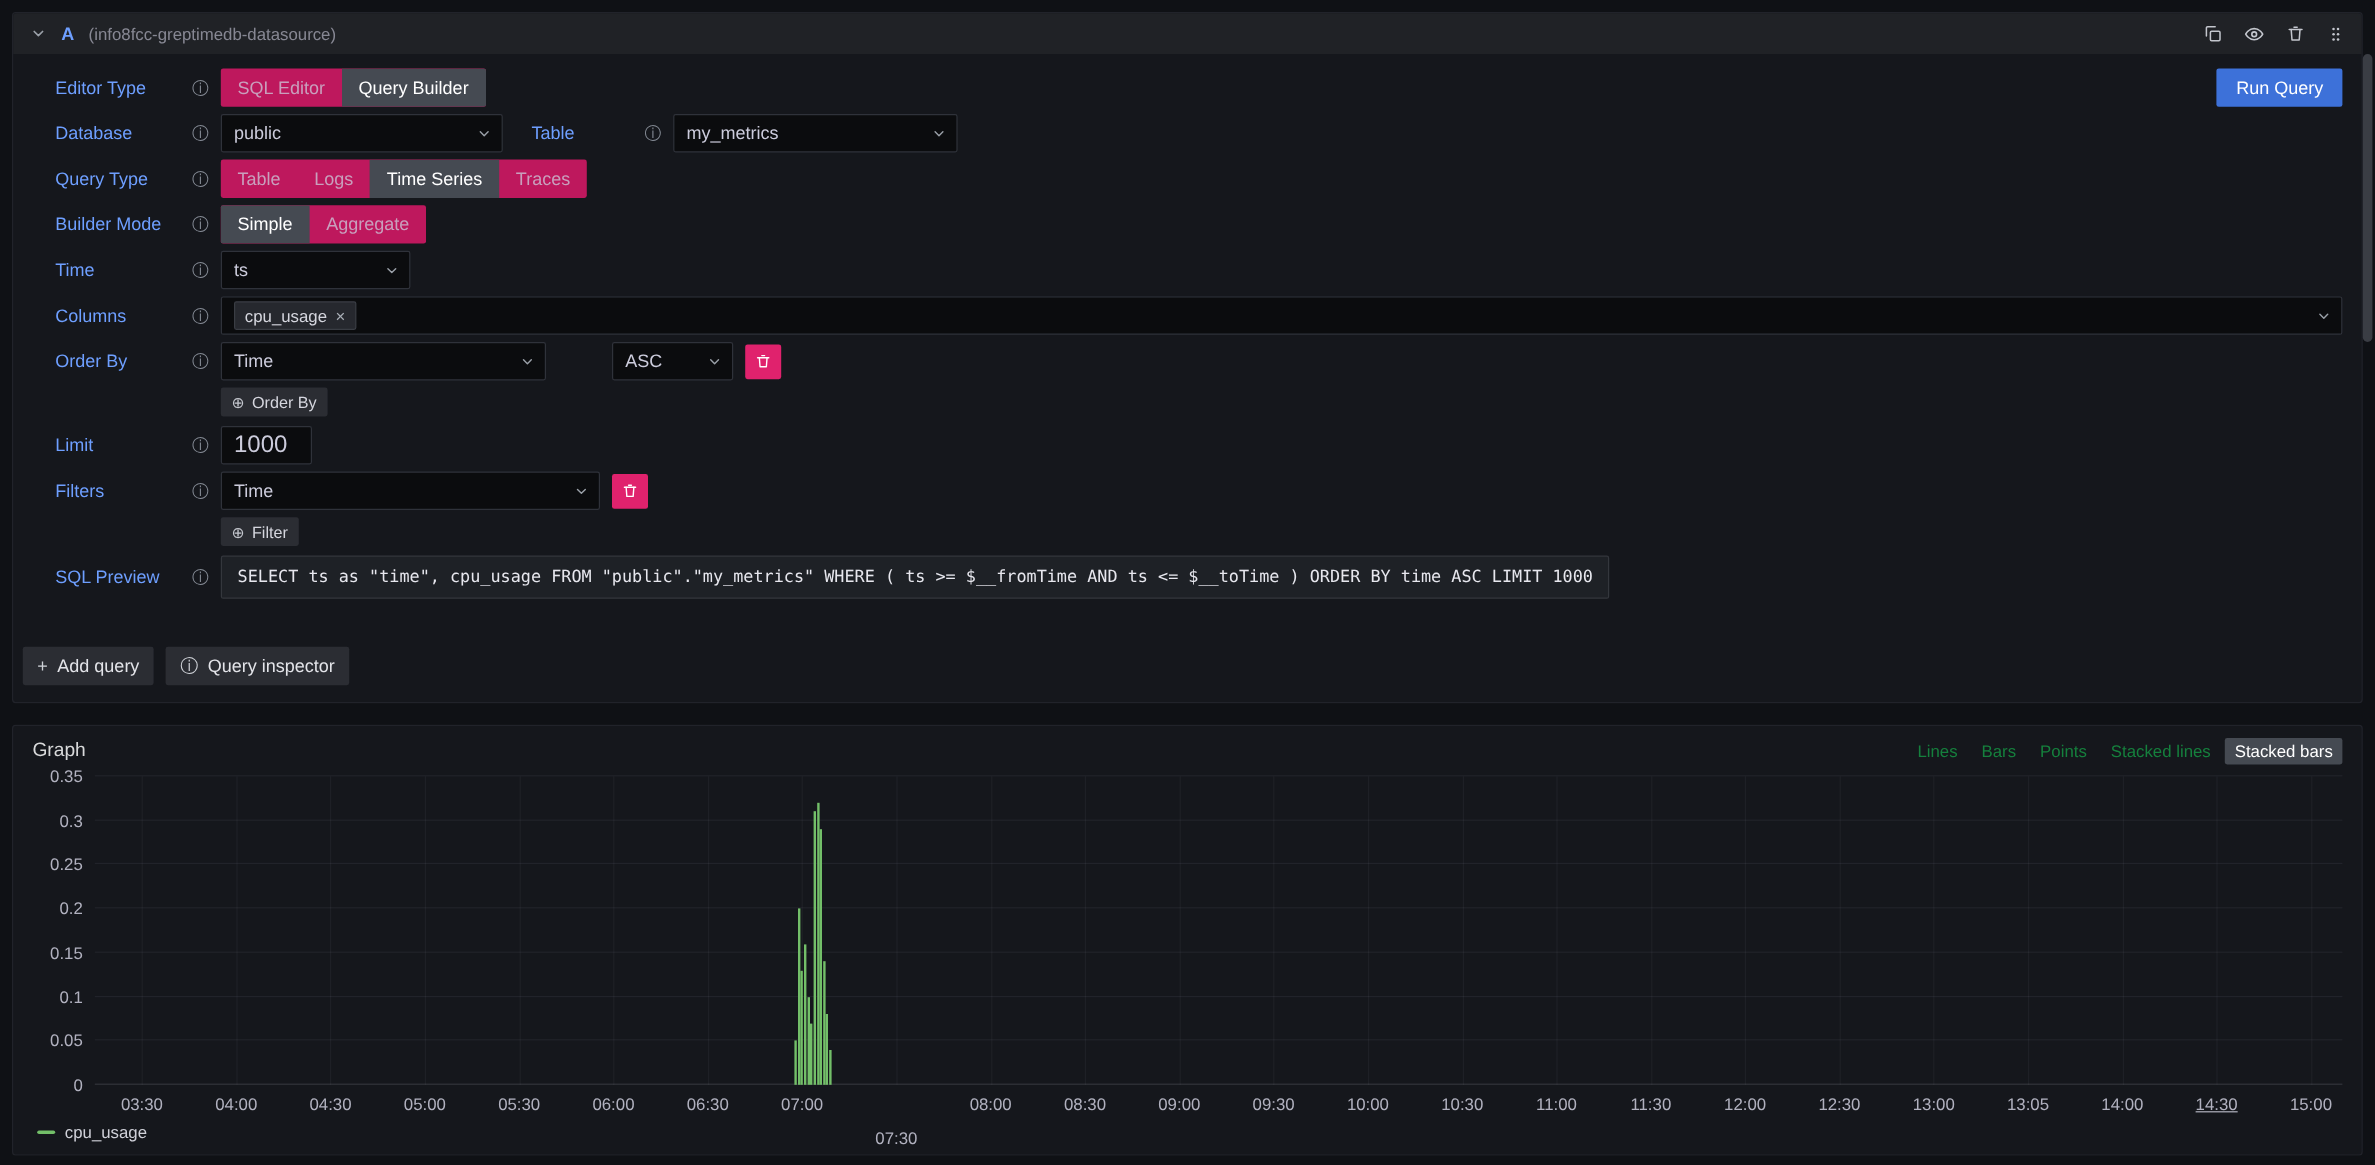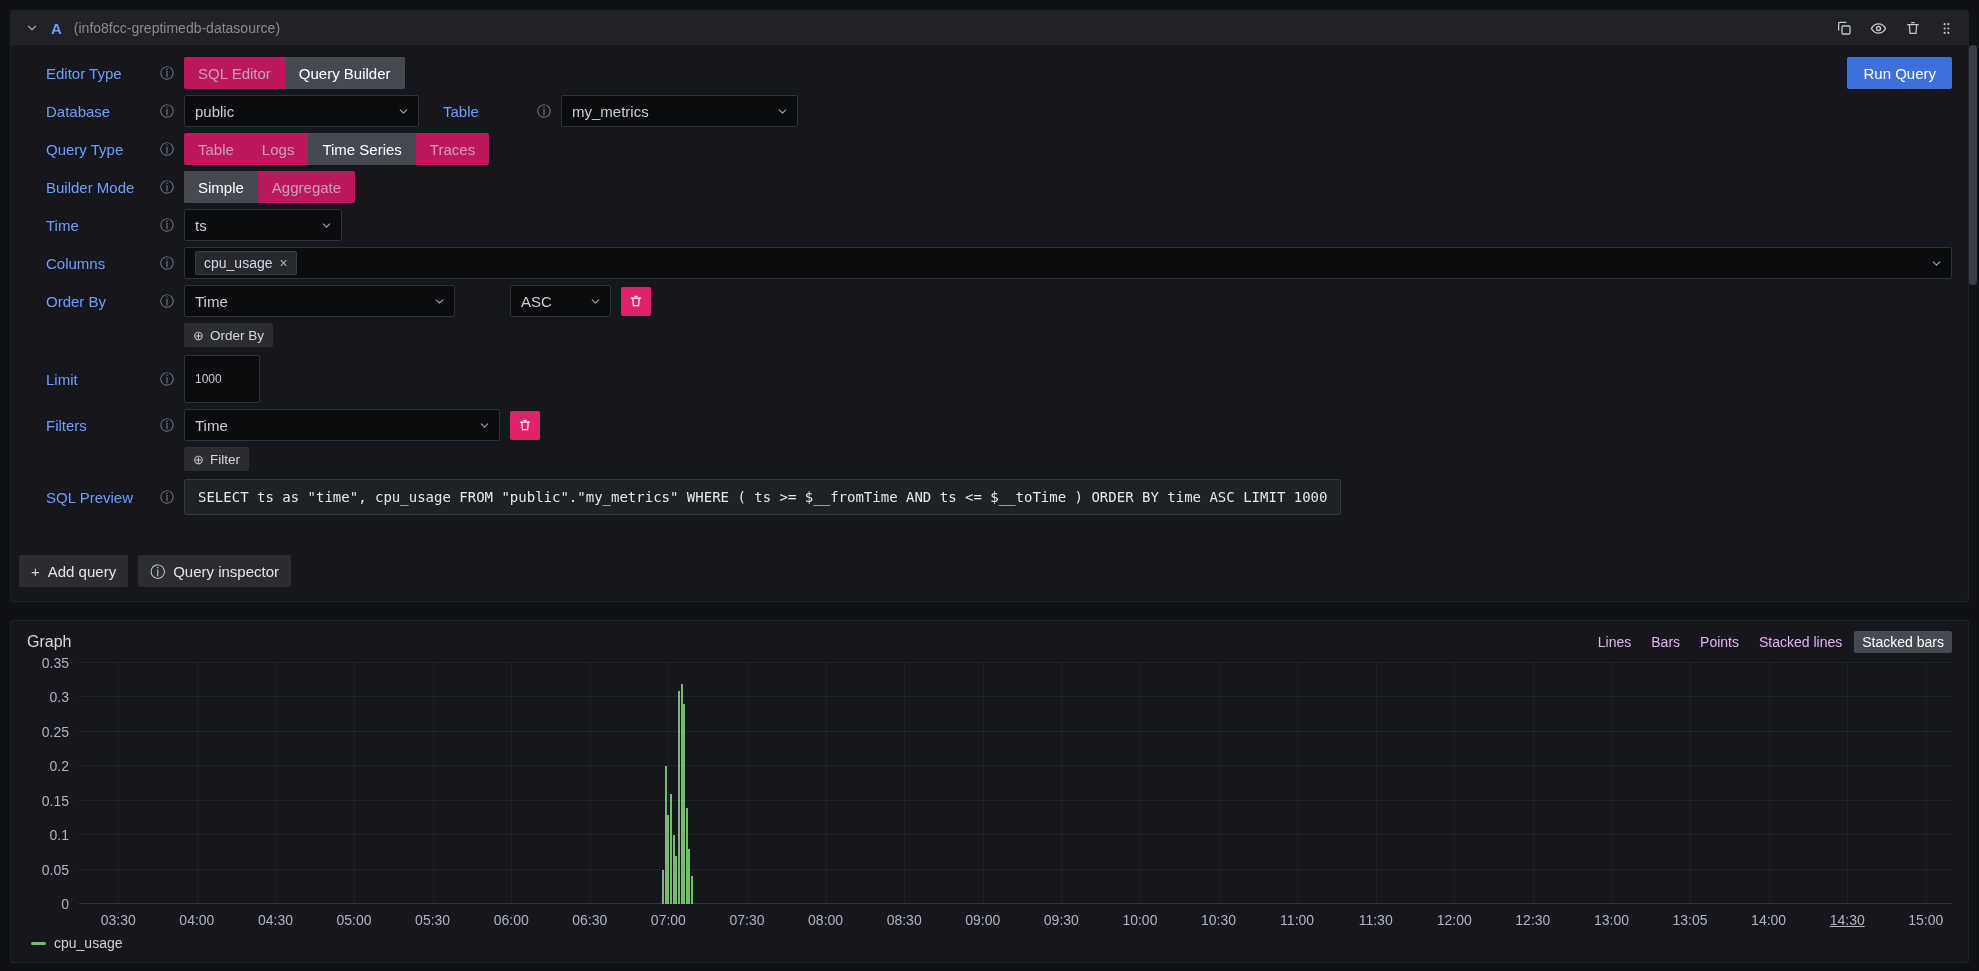--- a/index.html
+++ b/index.html
@@ -45,22 +45,22 @@
     justify-content:space-between;padding:0 8px 0 10px;color:#ccccdc;cursor:pointer;gap:0;}
   .select .chev{color:#9aa0a8;display:flex;}
   .w-db{width:235px;} .w-tbl{width:237px;} .w-time{width:158px;} .w-obf{width:271px;} .w-dir{width:101px;margin-left:45px;}
   .w-ff{width:316px;} .w-cond{width:312px;}
   .cols{flex:1;justify-content:flex-start;}
   .cols .chev{margin-left:auto;}
   .tag{display:inline-flex;align-items:center;gap:7px;background:#26282e;border:1px solid #3a3d44;border-radius:2px;
     padding:3px 8px;font-size:14px;color:#d5d6de;cursor:pointer;}
   .tag-x{color:#aab0b8;cursor:pointer;font-size:14px;line-height:1;}
 
-  .input{height:48px;background:#0b0c0e;border:1px solid #2f323a;border-radius:2px;color:#ccccdc;
-    font-family:inherit;font-size:12px;padding:0 10px;}
+  .input{height:32px;background:#0b0c0e;border:1px solid #2f323a;border-radius:2px;color:#ccccdc;
+    font-family:inherit;font-size:20px;padding:0 10px;}
   .w-limit{width:76px;}
 
   .danger-btn{width:30px;height:29px;border:none;border-radius:2px;background:var(--danger);color:#fff;
     display:flex;align-items:center;justify-content:center;cursor:pointer;}
   .add-row{margin-left:138px;margin-bottom:8px;margin-top:2px;}
   .add-btn{height:24px;display:inline-flex;align-items:center;gap:6px;background:rgba(204,204,220,0.12);
     border:none;border-radius:2px;color:#d5d6de;font-family:inherit;font-size:13.5px;padding:0 9px;cursor:pointer;}
   .plus-circle{font-size:13px;line-height:1;color:#c3c6cd;}
 
   .sql-box{display:inline-block;background:#1e2126;border:1px solid #34373d;border-radius:2px;padding:9px 13px;
@@ -72,21 +72,21 @@
   .sec-icon{font-size:15px;line-height:1;color:#cfd2d8;}
   .run-btn{margin-left:auto;height:32px;padding:0 16px;background:var(--run-blue);color:#fff;border:none;
     border-radius:2px;font-family:inherit;font-size:15px;font-weight:500;cursor:pointer;}
 
   
   .graph-panel{margin-top:18px;flex:1;background:#15171c;border:1px solid rgba(204,204,220,0.07);border-radius:3px;
     padding:10px 16px 6px;display:flex;flex-direction:column;min-height:0;}
   .graph-header{display:flex;align-items:center;}
   .graph-title{font-size:16px;font-weight:500;color:#d8d9da;}
   .modes{margin-left:auto;display:flex;align-items:center;gap:4px;}
-  .mode-btn{border:none;background:transparent;color:#f0abfc;font-family:inherit;font-size:14px;
+  .mode-btn{border:none;background:transparent;color:#15803d;font-family:inherit;font-size:14px;
     padding:3px 8px;border-radius:2px;cursor:pointer;}
   .mode-btn.selected{background:#454a52;color:#fff;}
 
   .chart{flex:1;display:flex;flex-direction:column;padding-left:52px;margin-top:10px;min-height:0;}
   .plot{flex:1;position:relative;}
   .gridline-h{position:absolute;left:0;right:0;height:1px;background:rgba(204,204,220,0.07);}
   .gridline-h.zero{background:rgba(204,204,220,0.16);}
   .gridline-v{position:absolute;top:0;bottom:0;width:1px;background:rgba(204,204,220,0.055);}
   .y-col{position:absolute;left:-52px;top:0;bottom:0;width:42px;}
   .ylab{position:absolute;right:0;width:42px;text-align:right;font-size:14px;color:rgba(204,204,220,0.85);line-height:16px;}
@@ -415,21 +415,21 @@
         </div>
       <div class="x-labels">
           <span class="xlab" style="left: 2.0979%;">03:30</span>
           <span class="xlab" style="left: 6.29371%;">04:00</span>
           <span class="xlab" style="left: 10.4895%;">04:30</span>
           <span class="xlab" style="left: 14.6853%;">05:00</span>
           <span class="xlab" style="left: 18.8811%;">05:30</span>
           <span class="xlab" style="left: 23.0769%;">06:00</span>
           <span class="xlab" style="left: 27.2727%;">06:30</span>
           <span class="xlab" style="left: 31.4685%;">07:00</span>
-          <span class="xlab" style="left: 35.6643%;">07:30</span>
+          <span class="xlab" style="left: 35.6643%; margin-top: 28px;">07:30</span>
           <span class="xlab" style="left: 39.8601%;">08:00</span>
           <span class="xlab" style="left: 44.0559%;">08:30</span>
           <span class="xlab" style="left: 48.2517%;">09:00</span>
           <span class="xlab" style="left: 52.4476%;">09:30</span>
           <span class="xlab" style="left: 56.6434%;">10:00</span>
           <span class="xlab" style="left: 60.8392%;">10:30</span>
           <span class="xlab" style="left: 65.035%;">11:00</span>
           <span class="xlab" style="left: 69.2308%;">11:30</span>
           <span class="xlab" style="left: 73.4266%;">12:00</span>
           <span class="xlab" style="left: 77.6224%;">12:30</span>

